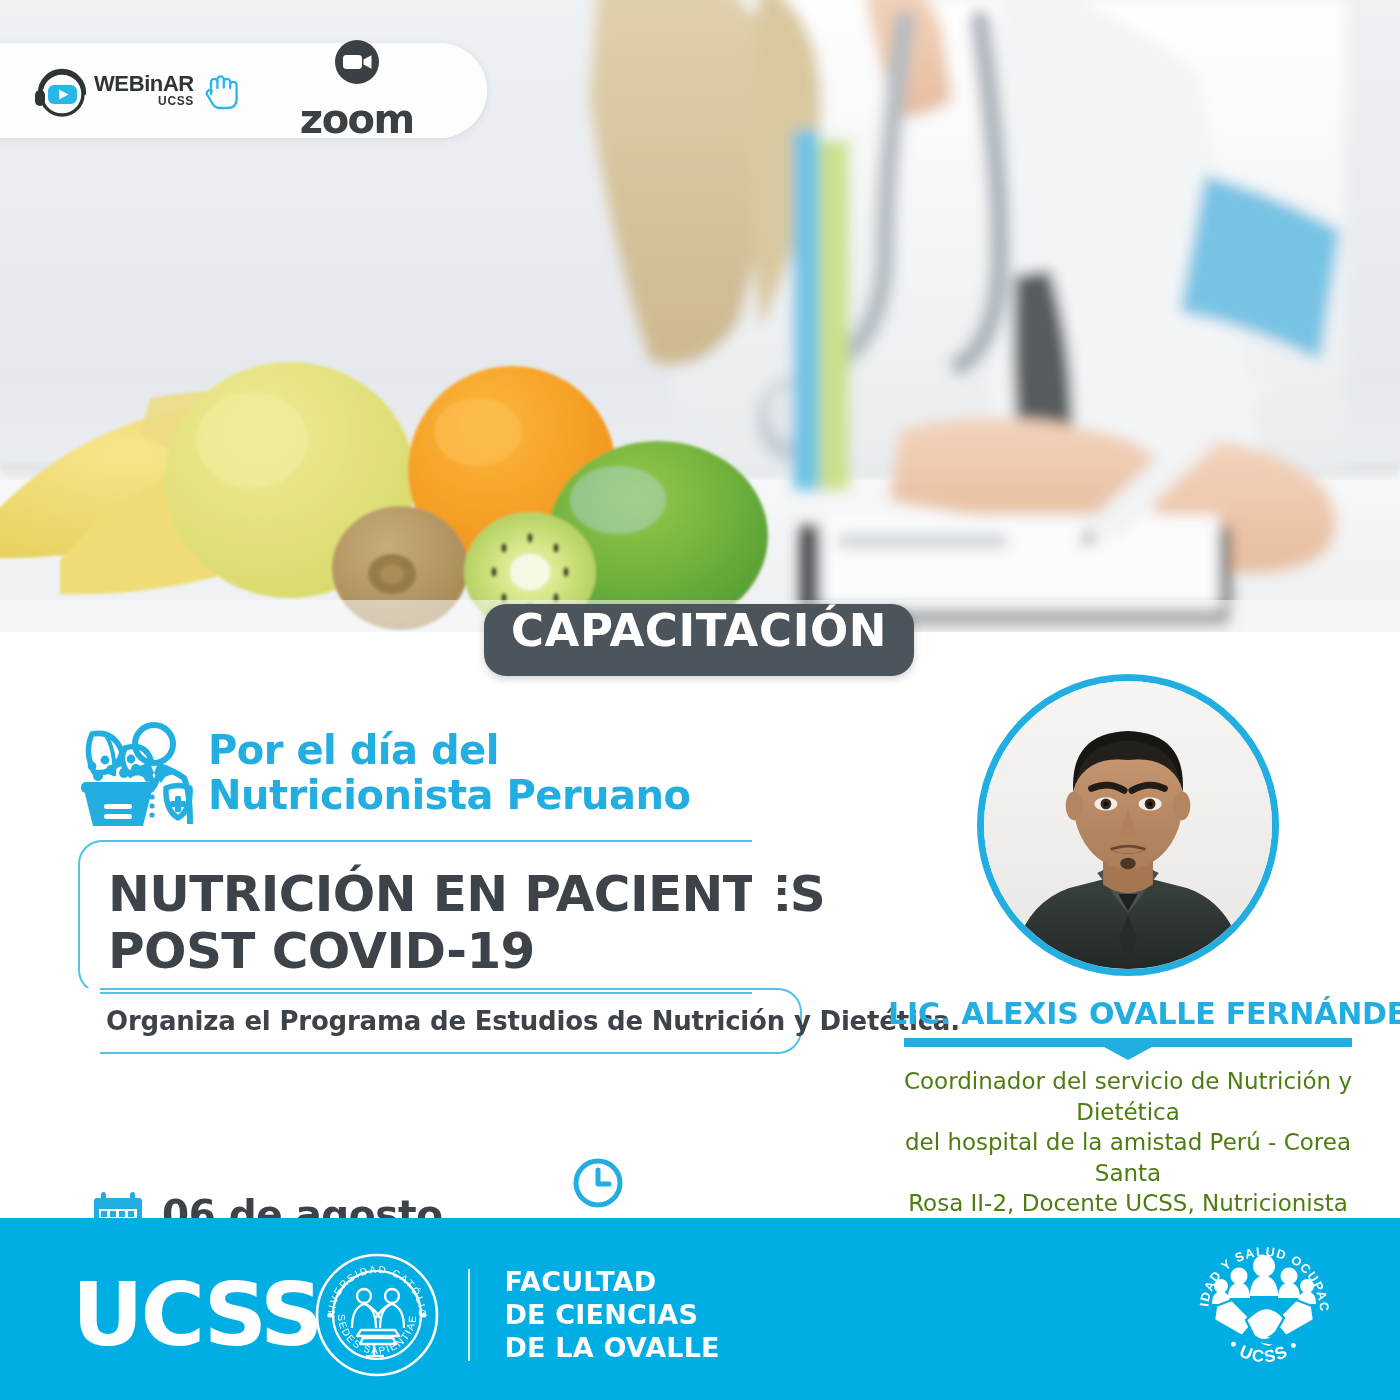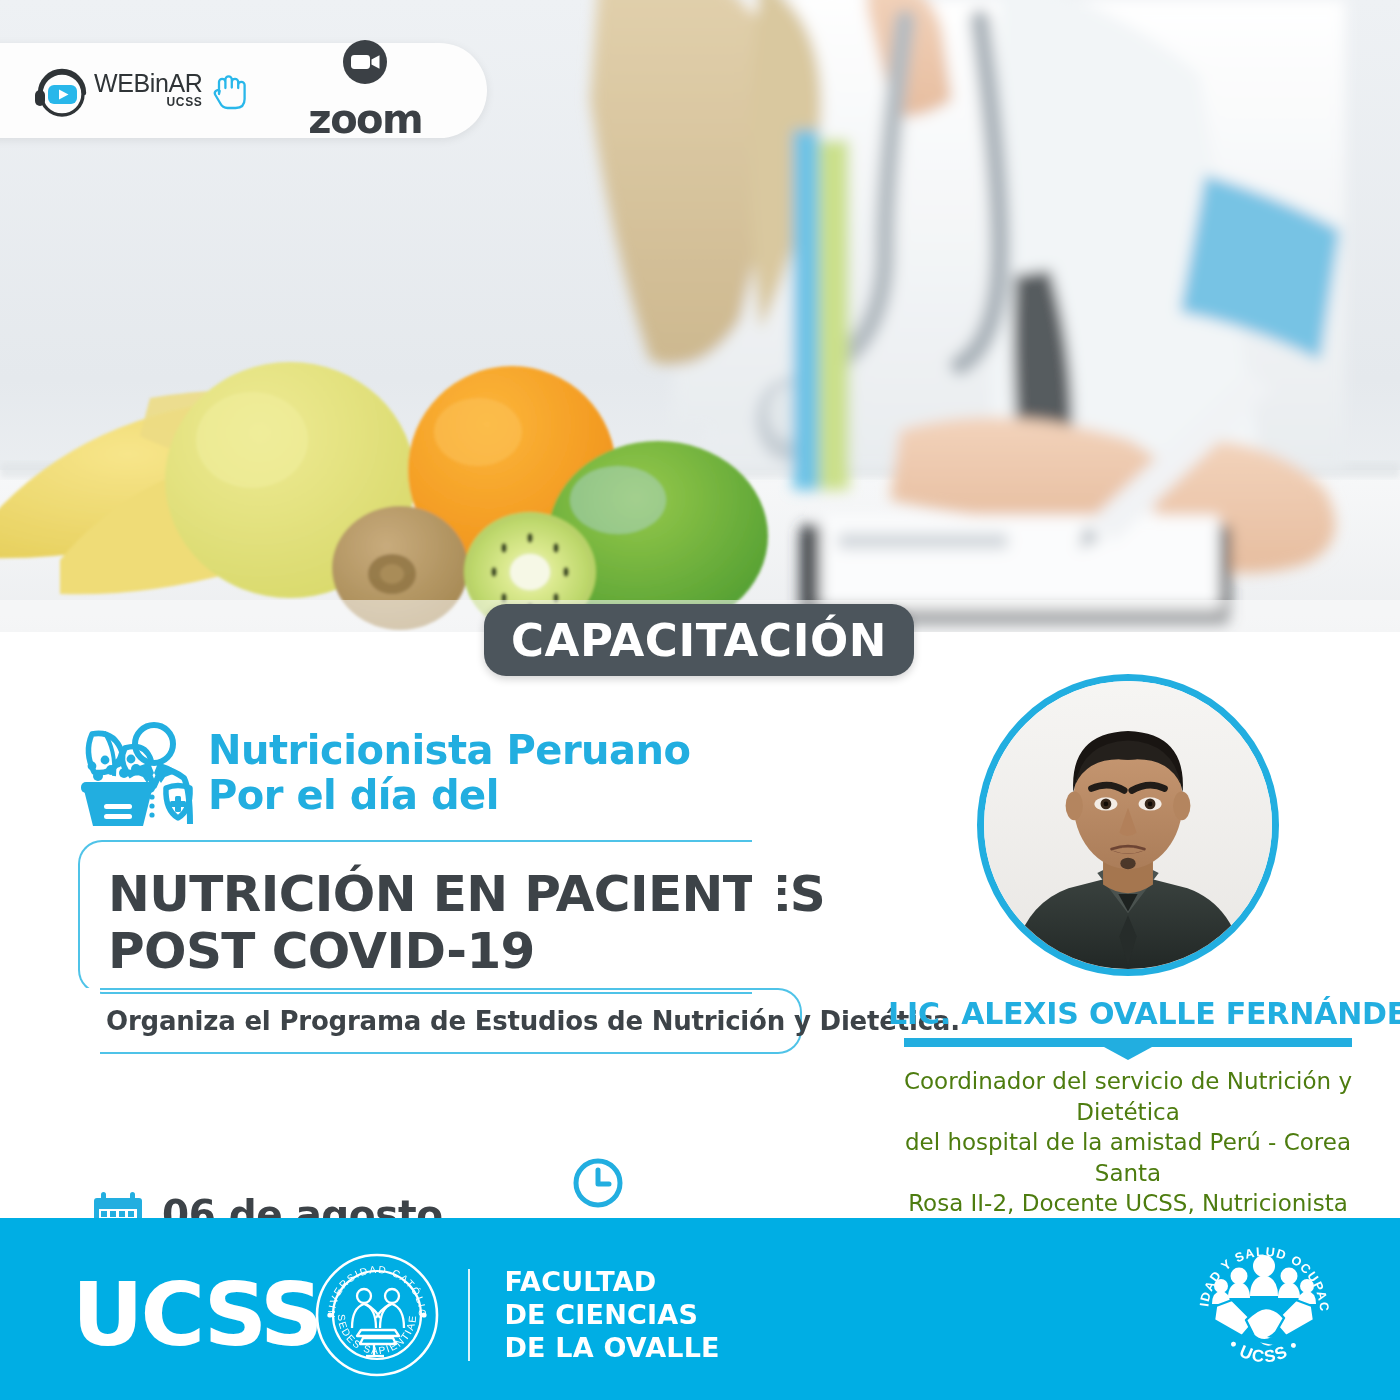--- a/index.html
+++ b/index.html
@@ -20,33 +20,33 @@
   .header-pill{
     position:absolute;left:-30px;top:43px;width:517px;height:95px;
     background:#fdfdfd;border-radius:0 48px 48px 0;
     box-shadow:0 2px 10px rgba(0,0,0,.08);
     display:flex;align-items:center;
   }
   .hp-inner{display:flex;align-items:center;gap:0;padding-left:60px;}
   .webinar-logo{display:flex;align-items:center;gap:4px;}
   .webinar-mark{width:62px;height:62px;position:relative;flex:0 0 auto;}
   .webinar-text{display:flex;flex-direction:column;line-height:.95;margin-left:-2px;}
-  .wt-main{font-size:25px;font-weight:400;color:#2f3437;letter-spacing:-.4px;}
+  .wt-main{font-size:22px;font-weight:700;color:#2f3437;letter-spacing:-.4px;}
   .wt-sub{font-size:12px;font-weight:700;color:#2f3437;letter-spacing:.6px;text-align:right;margin-top:1px;}
   .cursor-ico{width:40px;height:44px;margin-left:4px;flex:0 0 auto;}
   .zoom-logo{display:flex;align-items:center;gap:11px;margin-left:58px;flex-direction:column;}
   .zoom-cam{width:46px;height:46px;flex:0 0 auto;}
   .zoom-word{font-size:40px;font-weight:700;color:#3b4045;letter-spacing:-1.5px;
              font-family:"DejaVu Sans", sans-serif;}
 
   
   .cap-badge{
     position:absolute;left:484px;top:604px;width:430px;height:72px;
     background:#4c555c;border-radius:22px;
-    display:flex;align-items:center;justify-content:center;
+    display:flex;justify-content:center;
     box-shadow:0 3px 9px rgba(0,0,0,.18);
   }
   .cap-badge span{
     color:#ffffff;font-size:45px;font-weight:700;letter-spacing:.6px;
     font-family:"DejaVu Sans", sans-serif;
   }
 
   
   .main{position:absolute;left:0;top:632px;width:1400px;height:586px;}
 
@@ -351,22 +351,22 @@
                   <circle cx="53" cy="37" r="4.4"></circle>
               </g>
 
               <path d="M88 66 q12 -5 24 0 q1 22 -12 30 q-13 -8 -12 -30 z" fill="none" stroke="#22AEE0" stroke-width="5.5" stroke-linejoin="round"></path>
               <rect x="97" y="74" width="6" height="16" rx="1.5" fill="#22AEE0"></rect>
               <rect x="92" y="79" width="16" height="6" rx="1.5" fill="#22AEE0"></rect>
             </g>
           </svg>
         </div>
         <div class="kicker-text">
+          <div>Por el día del</div>
           <div>Nutricionista Peruano</div>
-          <div>Por el día del</div>
         </div>
       </div>
 
       <div class="title-wrap">
         <div class="title-box">
           <div class="title-line">NUTRICIÓN EN PACIENTES</div>
           <div class="title-line">POST COVID-19</div>
         </div>
         <div class="organiza-box">
           <div class="organiza-text">Organiza el Programa de Estudios de Nutrición y Dietética.</div>

